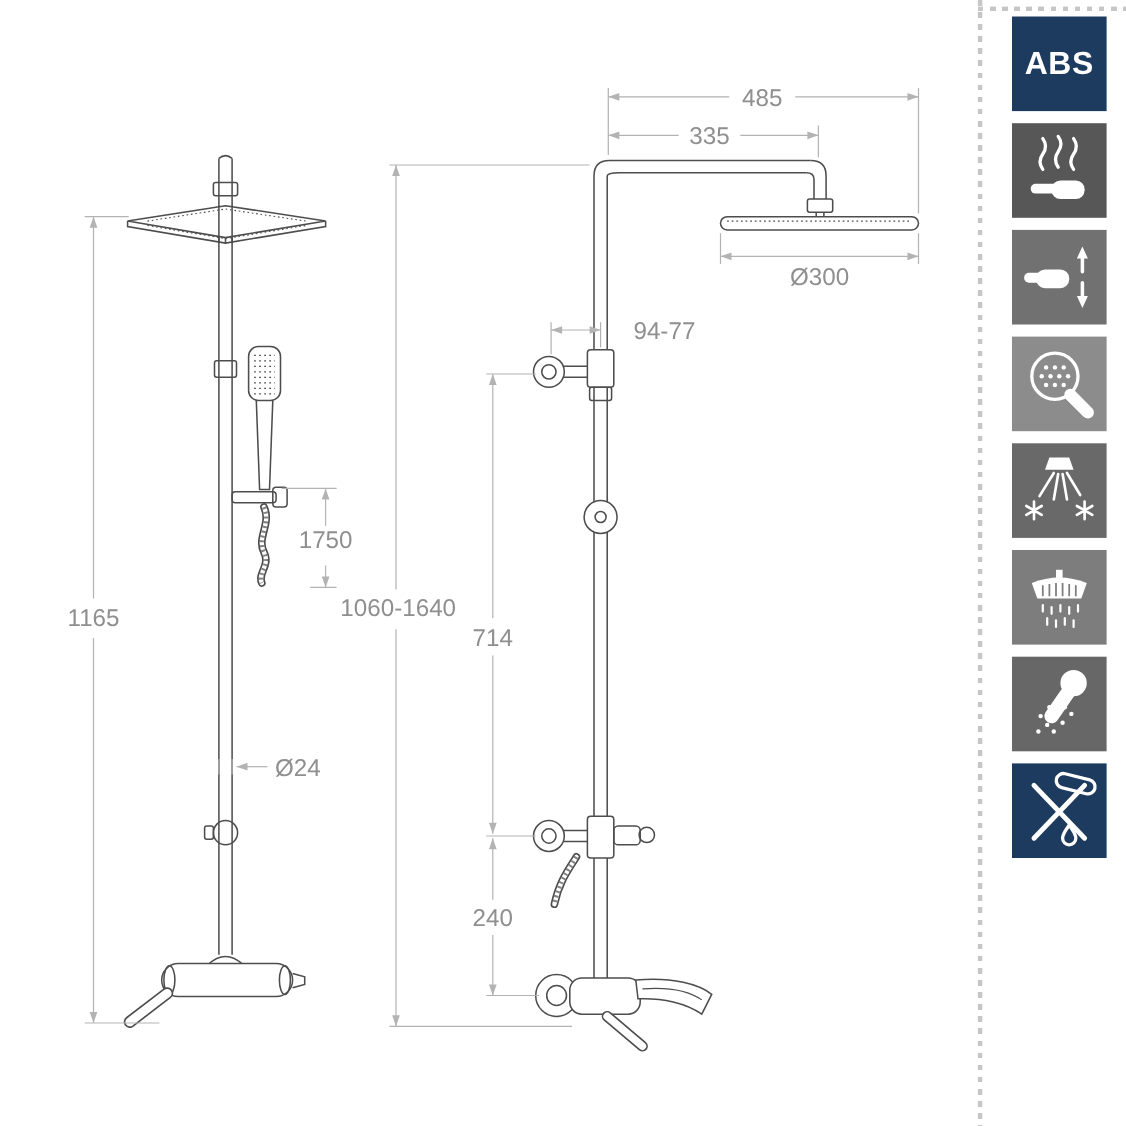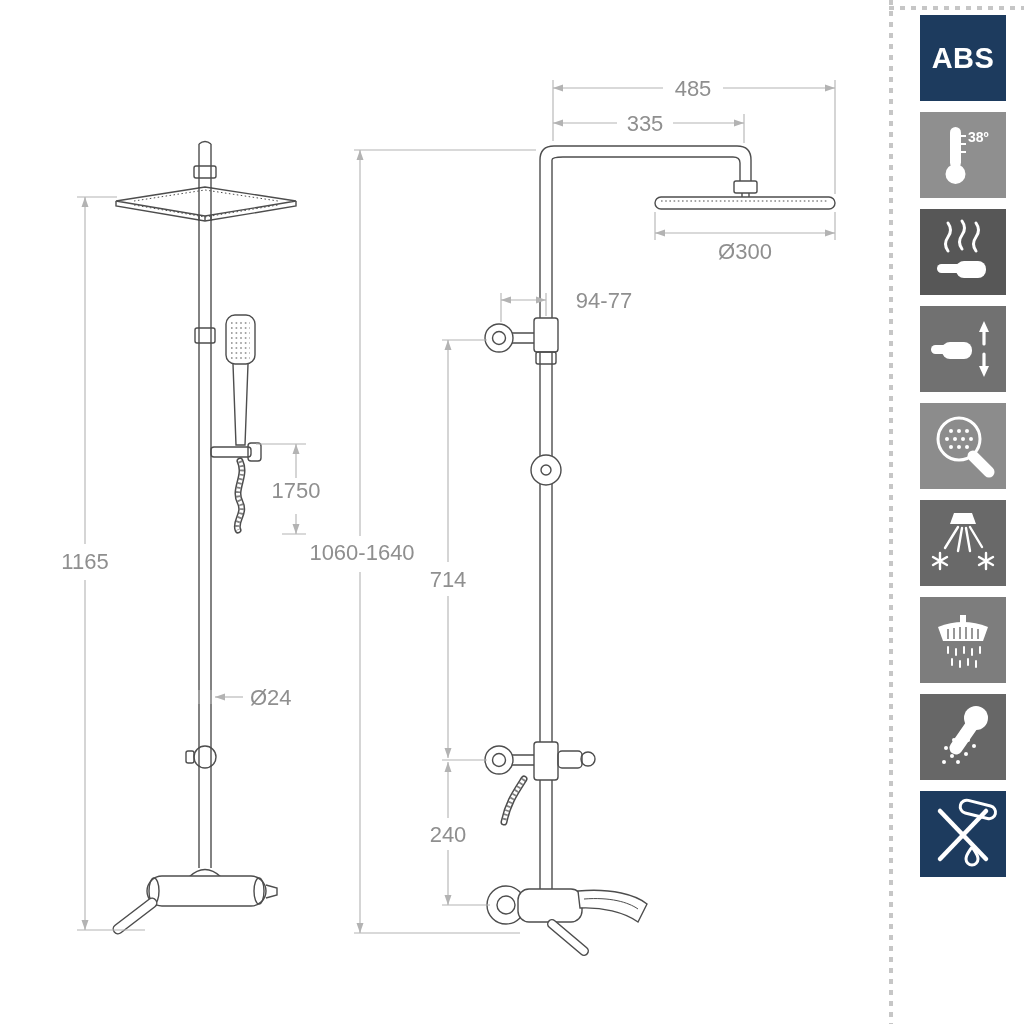--- a/index.html
+++ b/index.html
@@ -174,28 +174,20 @@
 
   <div class="dotted-v"></div>
   <div class="dotted-h"></div>
 
   <div class="badges">
 
     <div class="badge" style="background-color: rgb(29, 59, 94);">
       <span class="abs-label">ABS</span>
     </div>
 
-    <div class="badge" style="background-color: rgb(143, 143, 143);">
-      <svg width="86" height="86" viewBox="0 0 86 86">
-        <rect x="30" y="15" width="11" height="41" rx="5.5" fill="#ffffff"></rect>
-        <circle cx="35.5" cy="62" r="10" fill="#ffffff"></circle>
-        <path d="M41 24 H46 M41 32 H46 M41 40 H46" stroke="#ffffff" stroke-width="2"></path>
-        <text x="48" y="30" fill="#ffffff" font-size="14" font-weight="bold" font-family="Liberation Sans, sans-serif">38º</text>
-      </svg>
-    </div>
 
     <div class="badge" style="background-color: rgb(87, 87, 87);">
       <svg width="86" height="86" viewBox="0 0 86 86">
         <g stroke="#ffffff" stroke-width="3" fill="none" stroke-linecap="round">
           <path d="M28 14 q5 7 0 14 q-5 7 0 14"></path>
           <path d="M42 12 q5 7 0 14 q-5 7 0 14"></path>
           <path d="M56 14 q5 7 0 14 q-5 7 0 14"></path>
         </g>
         <g fill="#ffffff">
           <rect x="36" y="52" width="30" height="17" rx="8"></rect>

